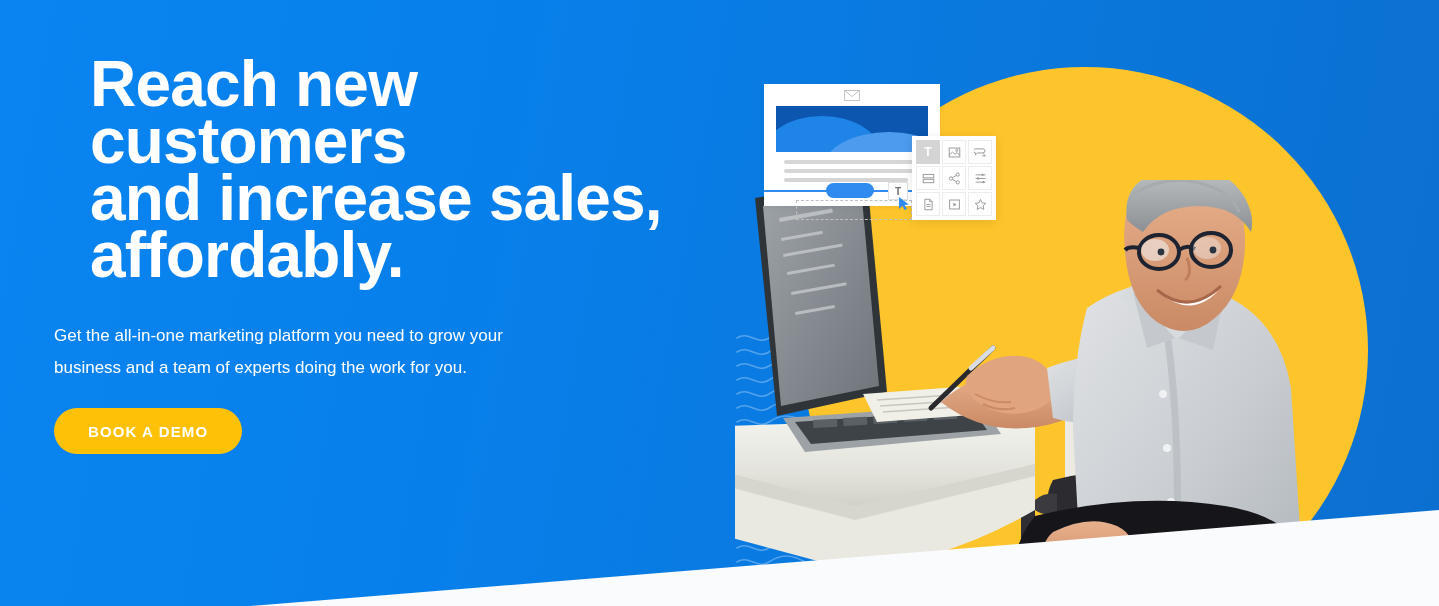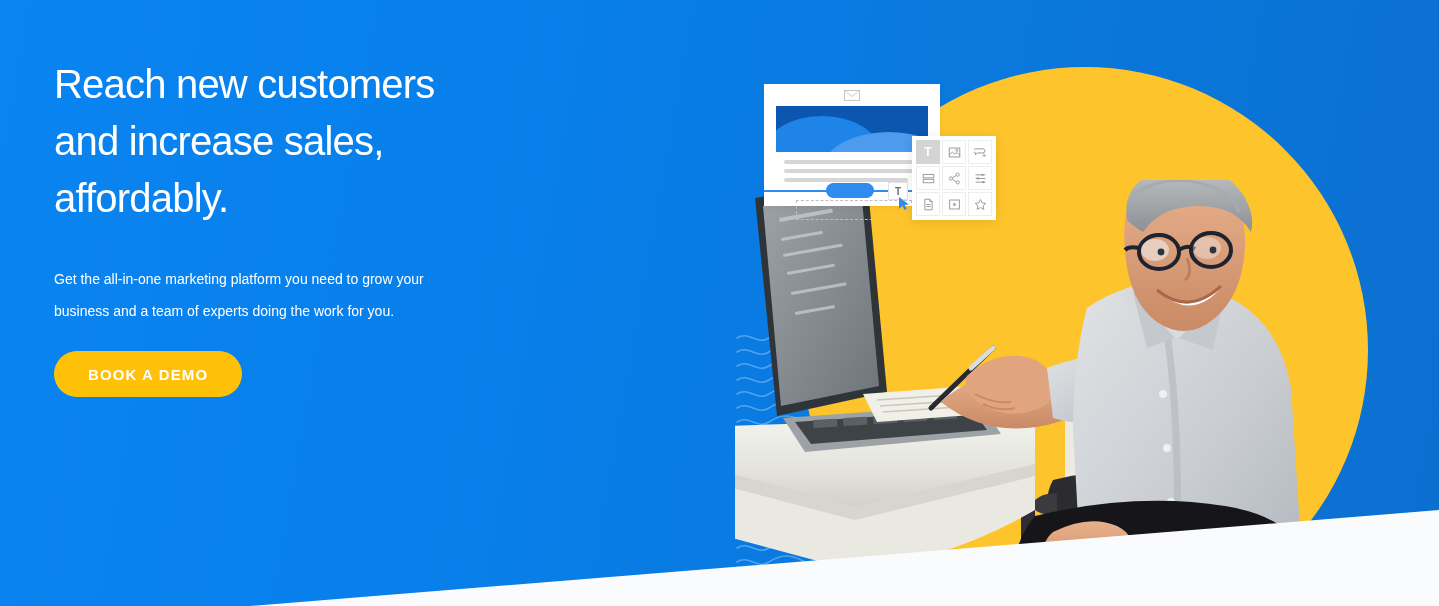--- a/index.html
+++ b/index.html
@@ -51,30 +51,31 @@
     pointer-events:none;
   }
 
   
   .copy {
     position:absolute;
     left:54px; top:56px;
     width:620px;
   }
   .headline {
-    font-size:40px;
+    font-size:64px;
     line-height:57px;
-    font-weight:400;
+    font-weight:700;
     color:#ffffff;
     letter-spacing:-0.8px;
     white-space:pre-line;
+    margin-left:36px;
   }
   .subhead {
     margin-top:36px;
-    font-size:14px;
+    font-size:17px;
     line-height:32px;
     color:#ffffff;
     font-weight:400;
     max-width:560px;
     white-space:pre-line;
   }
   .cta {
     display:inline-block;
     margin-top:24px;
     background:#FFC107;

